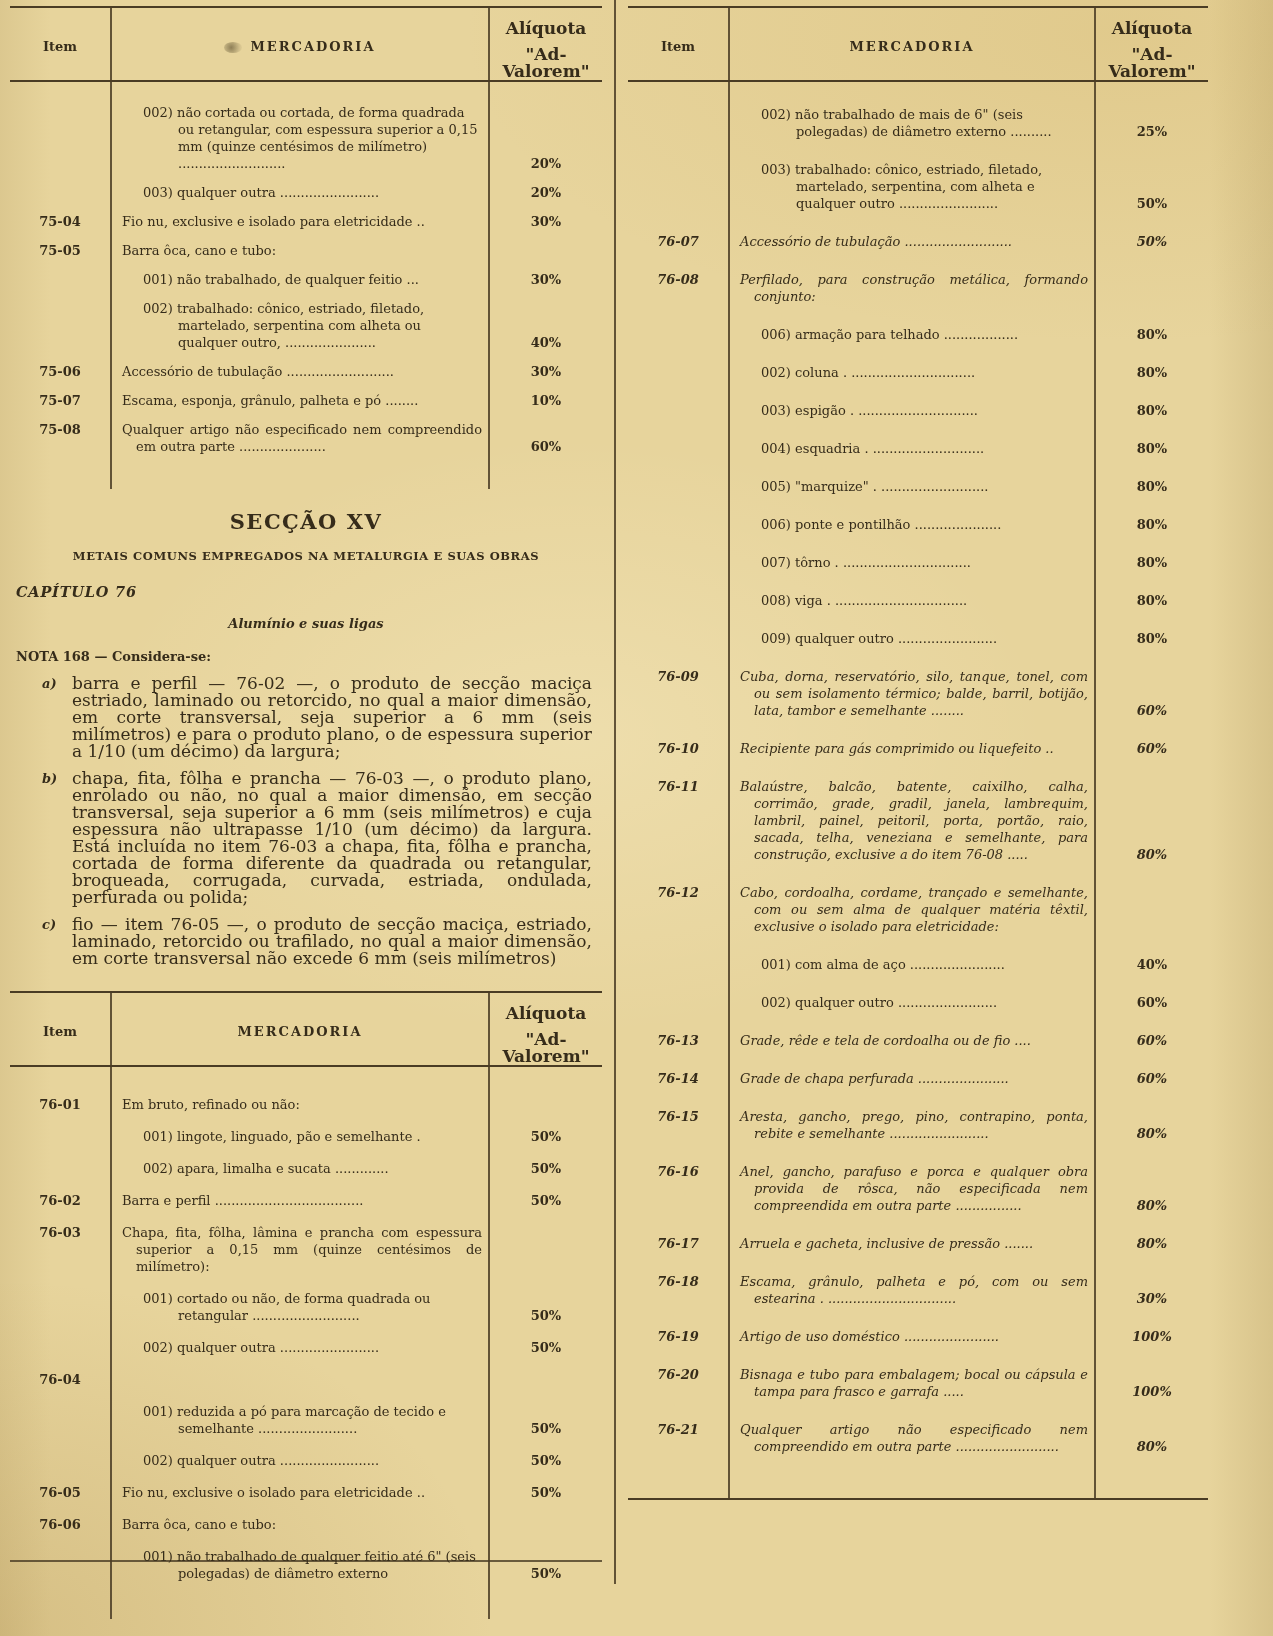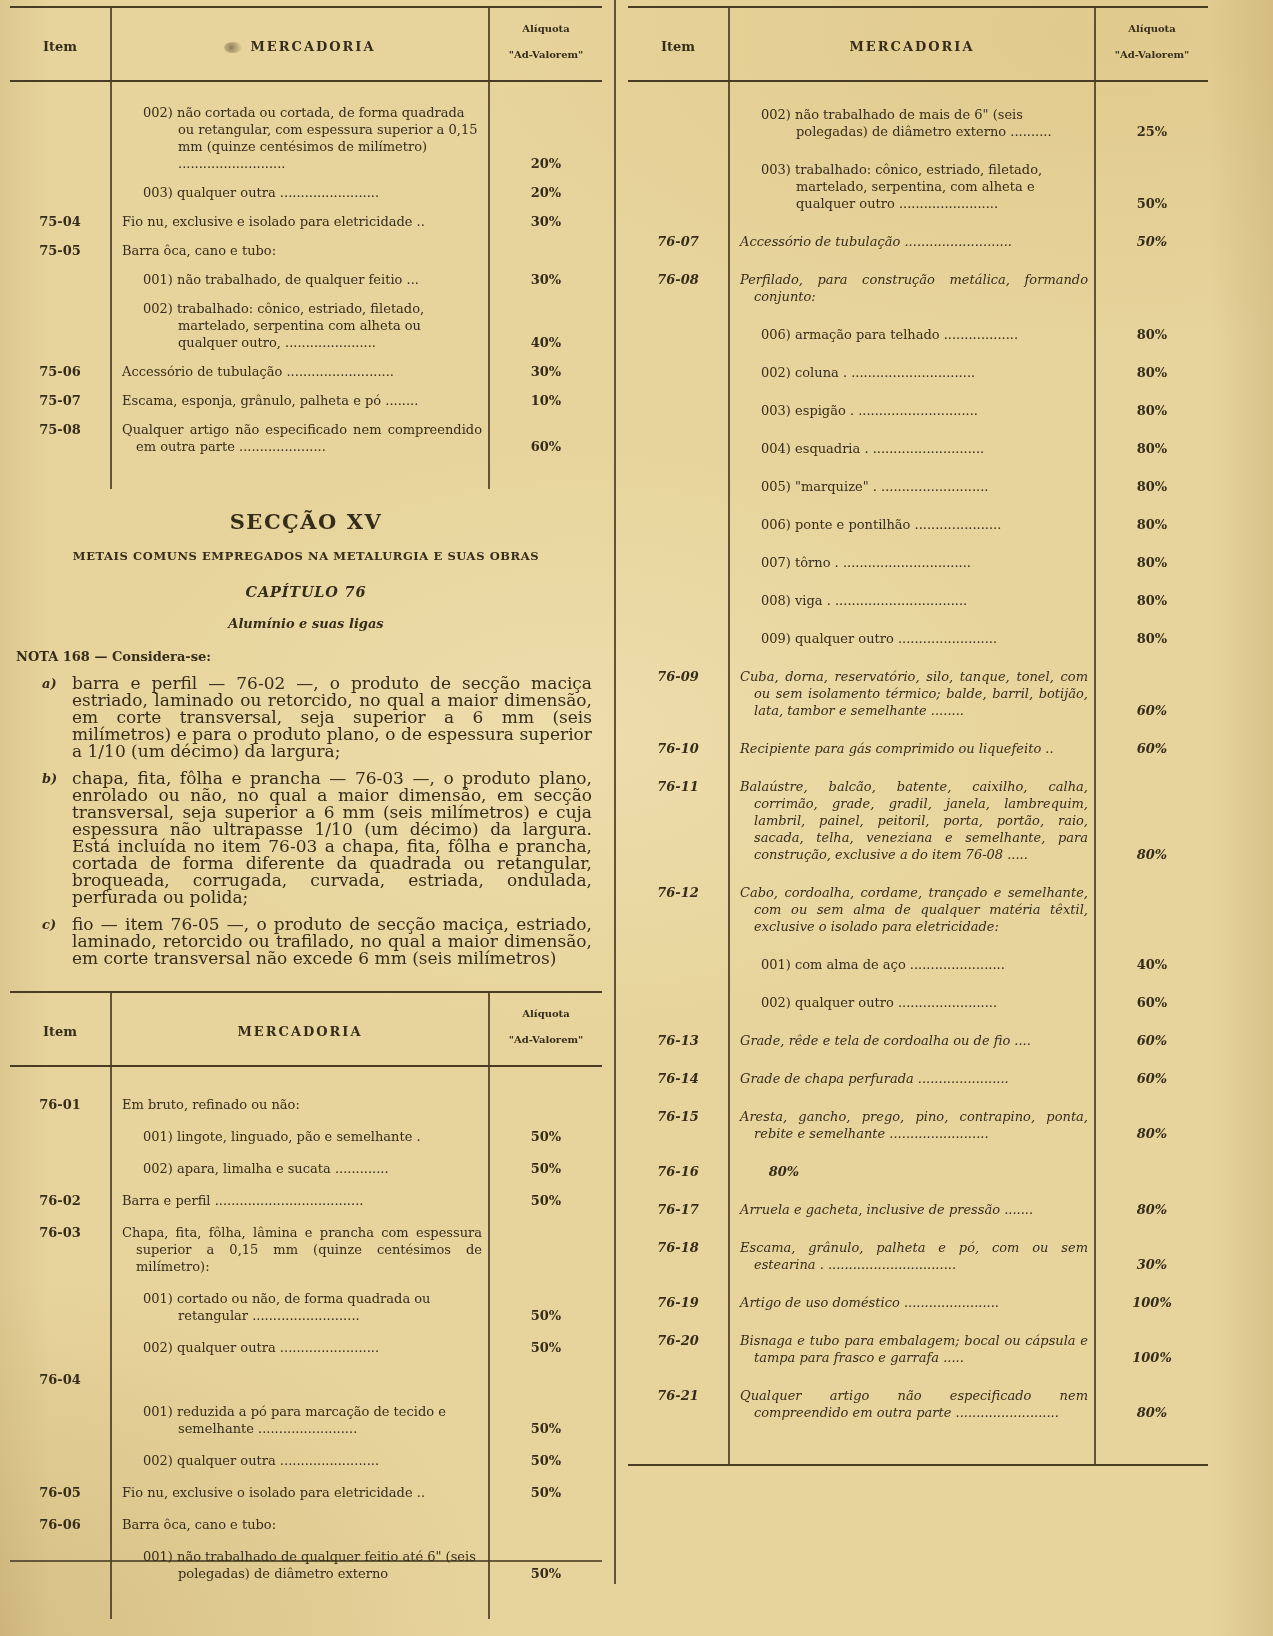--- a/index.html
+++ b/index.html
@@ -38,21 +38,21 @@
   
   .ttable{position:relative;border-top:2px solid var(--line);}
   .ttable.bordered-bottom{border-bottom:2px solid var(--line);}
   .vl{position:absolute;top:0;bottom:0;width:1.6px;background:var(--line);opacity:.85;}
   .vl.v1{left:100px;}
   .vl.v2{right:112px;}
   .thead{display:flex;height:74px;box-sizing:border-box;border-bottom:2px solid var(--line);}
   .th{font-weight:bold;}
   .th.item{width:100px;text-align:center;padding-top:30px;box-sizing:border-box;}
   .th.merc{flex:1;text-align:center;padding-top:30px;letter-spacing:2px;box-sizing:border-box;}
-  .th.aliq{width:112px;text-align:center;padding-top:12px;font-size:10px;box-sizing:border-box;}
+  .th.aliq{width:112px;text-align:center;padding-top:12px;font-size:17px;box-sizing:border-box;}
   .th.aliq .l2{margin-top:9px;}
   .smudge{
     display:inline-block;width:18px;height:11px;margin-right:8px;border-radius:50%;
     background:radial-gradient(circle at 40% 50%, rgba(70,58,30,.55), rgba(70,58,30,.12) 70%, transparent);
     filter:blur(.5px);vertical-align:middle;
   }
   .tbody{padding:22px 0 22px;}
   .trow{display:flex;align-items:stretch;margin-bottom:13px;}
   .c-item{width:100px;text-align:center;font-weight:bold;}
   .c-desc{flex:1;padding:0 8px 0 26px;text-indent:-14px;box-sizing:border-box;text-align:justify;}
@@ -63,21 +63,21 @@
   .lt-bottom .trow{margin-bottom:15px;}
   .lt-bottom .trow.main{margin-top:7px;}
   .rt .tbody{padding-top:24px;}
   .rt .trow{margin-bottom:21px;}
   .rt .trow.main{margin-top:5px;font-style:italic;}
 
   
   .section{padding:24px 6px 14px;}
   .sec-title{text-align:center;font-weight:bold;font-size:21px;letter-spacing:1.5px;margin-bottom:18px;}
   .sec-sub{text-align:center;font-weight:bold;font-size:11.5px;letter-spacing:.6px;margin-bottom:18px;}
-  .cap-title{text-align:center;font-weight:bold;font-style:italic;font-size:14.5px;letter-spacing:.8px;margin-bottom:15px;}
+  .cap-title{text-align:left;font-weight:bold;font-style:italic;font-size:14.5px;letter-spacing:.8px;margin-bottom:15px;}
   .cap-sub{text-align:center;font-style:italic;font-weight:bold;font-size:13px;margin-bottom:16px;}
   .nota-label{font-weight:bold;margin:6px 0 10px 0;}
   .nota-item{display:flex;margin:0 0 10px 26px;}
   .nota-letter{width:30px;font-weight:bold;font-style:italic;flex:none;}
   .nota-text{flex:1;text-align:justify;padding-right:4px;font-size:17px;}
 </style>
 </head>
 <body>
 
 <div class="page">
@@ -366,20 +366,21 @@
             <div class="c-desc">Grade de chapa perfurada ......................</div>
             <div class="c-val">60%</div>
           </div>
           <div class="trow main">
             <div class="c-item">76-15</div>
             <div class="c-desc">Aresta, gancho, prego, pino, contrapino, ponta, rebite e semelhante ........................</div>
             <div class="c-val">80%</div>
           </div>
           <div class="trow main">
             <div class="c-item">76-16</div>
+            <div class="c-desc">Anel, gancho, parafuso e porca e qualquer obra provida de rôsca, não especificada nem compreendida em outra parte ................</div>
             <div class="c-val">80%</div>
           </div>
           <div class="trow main">
             <div class="c-item">76-17</div>
             <div class="c-desc">Arruela e gacheta, inclusive de pressão .......</div>
             <div class="c-val">80%</div>
           </div>
           <div class="trow main">
             <div class="c-item">76-18</div>
             <div class="c-desc">Escama, grânulo, palheta e pó, com ou sem estearina . ...............................</div>

